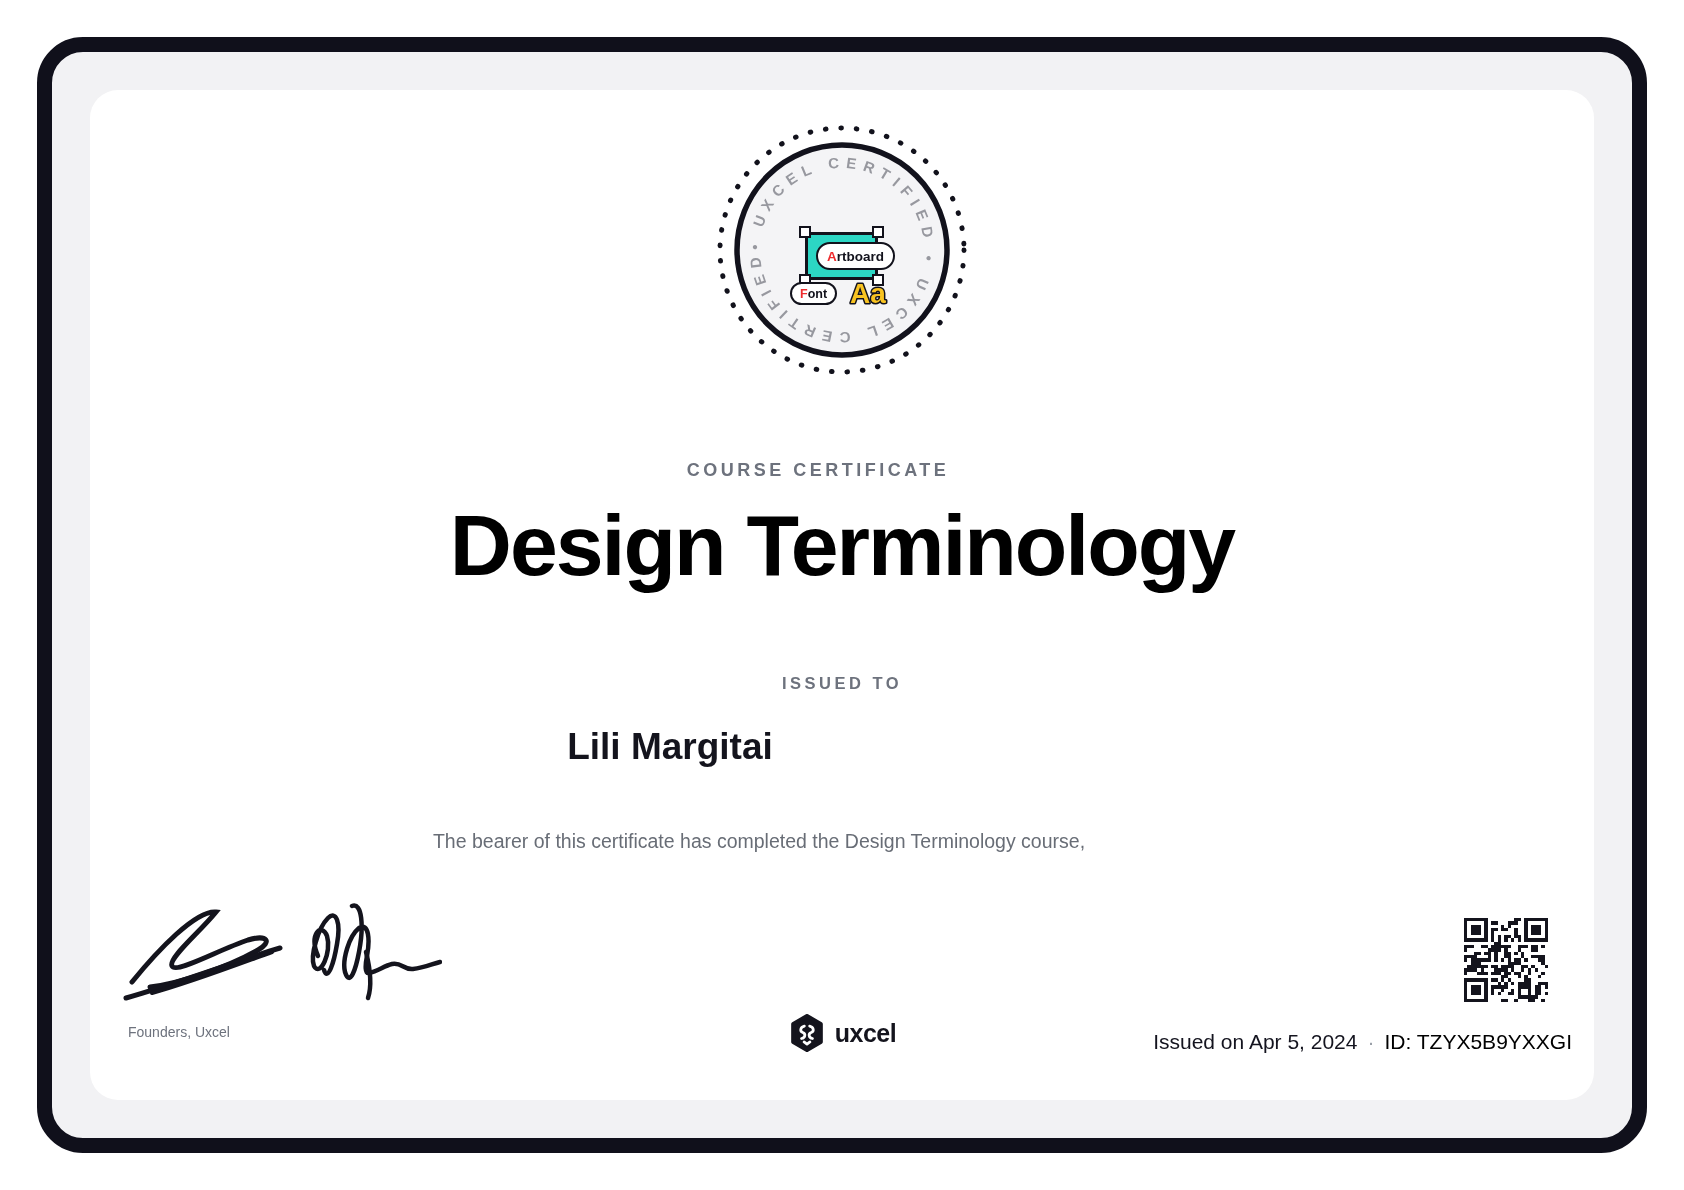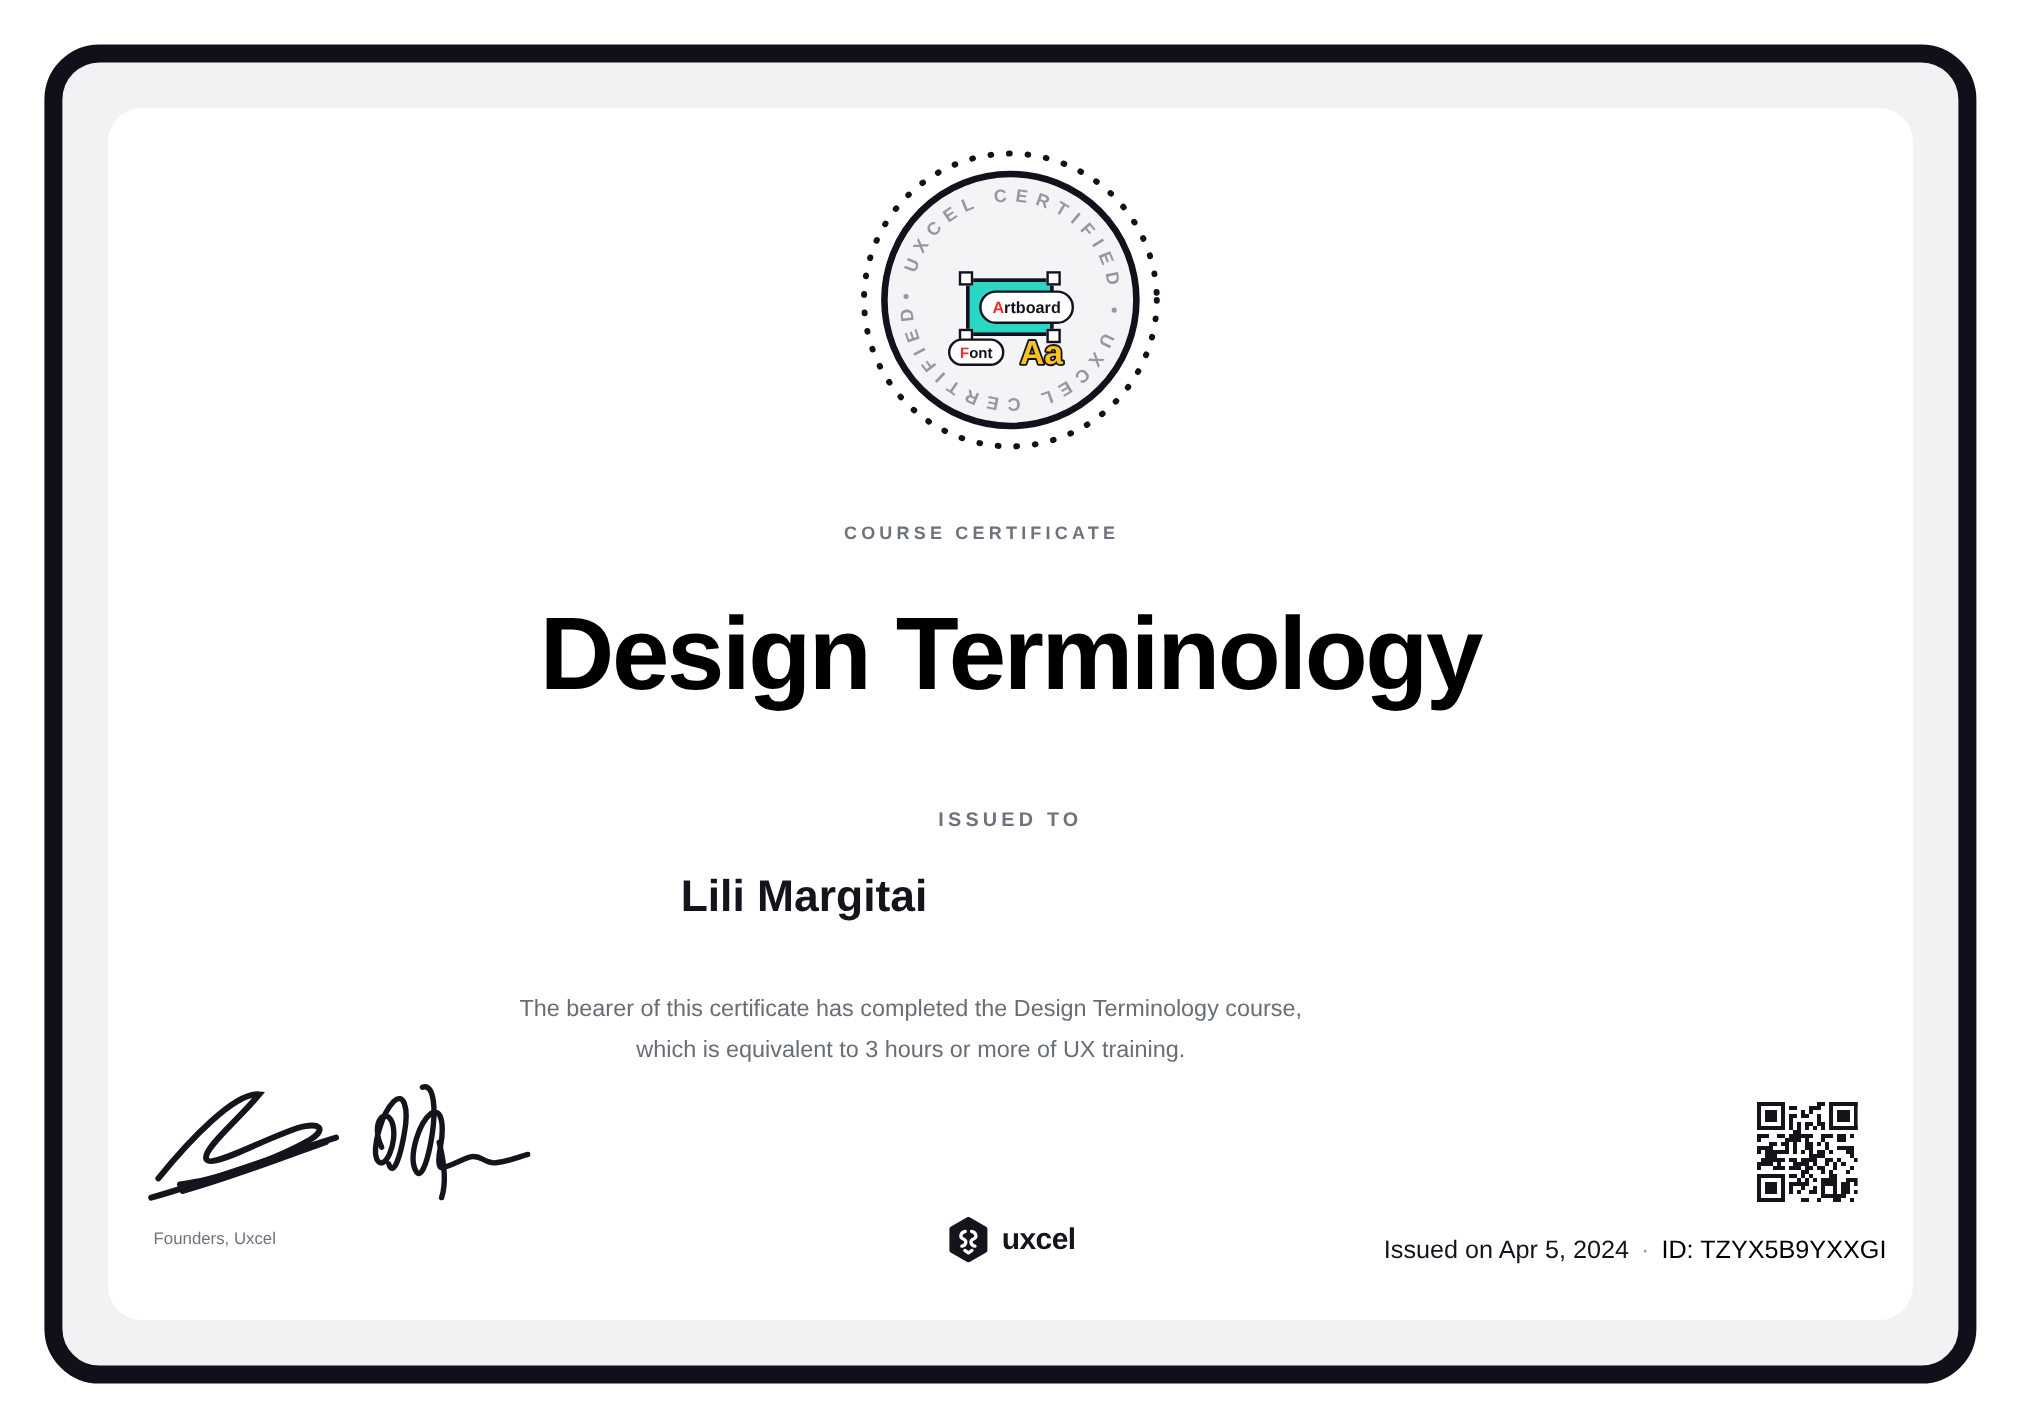--- a/index.html
+++ b/index.html
@@ -21,22 +21,22 @@
             border:2.5px solid #12121c; }
   .pill { position:absolute; background:#ffffff; border:2.5px solid #12121c;
           border-radius:999px; display:flex; align-items:center; justify-content:center;
           font-weight:700; color:#12121c; white-space:nowrap; }
   .pill-artboard { left:104px; top:122px; height:28px; padding:0 9px; font-size:13.5px; z-index:2; }
   .pill-font { left:78px; top:162px; height:23px; padding:0 8px; font-size:12.5px; z-index:2; }
   .first-letter-red { color:#ee2b2e; }
   .aa-svg { position:absolute; left:134px; top:152px; z-index:2; }
 
   
-  .kicker { position:absolute; left:0; width:1636px; text-align:center; top:436px;
-            font-size:15px; font-weight:700; letter-spacing:3.5px; color:#6d727d; }
+  .kicker { position:absolute; left:0; width:1636px; text-align:center; top:460px;
+            font-size:18px; font-weight:700; letter-spacing:3.5px; color:#6d727d; }
   .title  { position:absolute; left:0; width:1684px; text-align:center; top:496px;
             font-size:86px; font-weight:700; letter-spacing:-2px; color:#000000; }
   .issued-to { position:absolute; left:0; width:1684px; text-align:center; top:674px;
             font-size:16.5px; font-weight:700; letter-spacing:3.5px; color:#6d727d; }
   .recipient { position:absolute; left:0; width:1340px; text-align:center; top:726px;
             font-size:37px; font-weight:700; color:#14141d; }
   .description { position:absolute; left:0; width:1518px; text-align:center; top:824px;
             font-size:19.5px; line-height:34px; color:#686d76; }
 
   
@@ -94,21 +94,20 @@
       <text x="4" y="31" font-family="Liberation Sans, DejaVu Sans, sans-serif" font-size="28" font-weight="700" fill="#f8c321" stroke="#12121c" stroke-width="3" paint-order="stroke" stroke-linejoin="round">Aa</text>
     </svg>
   </div>
 
   <div class="kicker">COURSE CERTIFICATE</div>
   <div class="title">Design Terminology</div>
   <div class="issued-to">ISSUED TO</div>
   <div class="recipient">Lili Margitai</div>
   <div class="description">
     <div>The bearer of this certificate has completed the Design Terminology course,</div>
-    <div>which is equivalent to 3 hours or more of UX training.</div>
   </div>
 
   <svg class="signatures" width="320" height="118" viewBox="0 0 320 118">
     <g fill="none" stroke="#14141d" stroke-width="5" stroke-linecap="round">
       <path d="M10 92 C36 60 74 20 94 22 C78 42 46 68 50 76 C54 84 96 60 126 50 C146 44 150 52 136 60 C104 78 56 94 28 97"></path>
       <path d="M4 108 C48 96 118 70 158 58"></path>
       <path d="M30 103 C70 92 122 72 150 62" stroke-width="4"></path>
       <path d="M196 66 C186 44 200 32 205 46 C210 62 198 88 192 76 C188 66 196 38 206 28 C214 20 219 32 215 54 C212 72 206 92 202 80" stroke-width="4.5"></path>
       <path d="M230 16 C240 12 242 36 237 62 C234 78 228 98 223 82 C220 70 227 46 237 38 C247 32 248 50 245 66 C243 76 243 84 247 83 C256 81 262 76 270 74 C280 72 281 80 291 79 C302 78 310 74 318 72" stroke-width="4.5"></path>
       <path d="M244 62 C248 78 250 96 246 108" stroke-width="4.5"></path>

